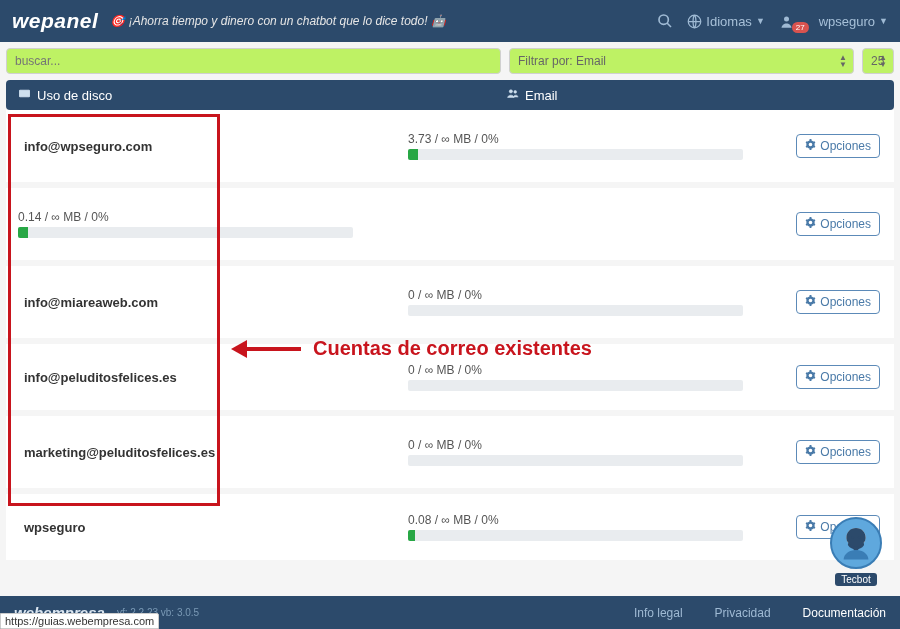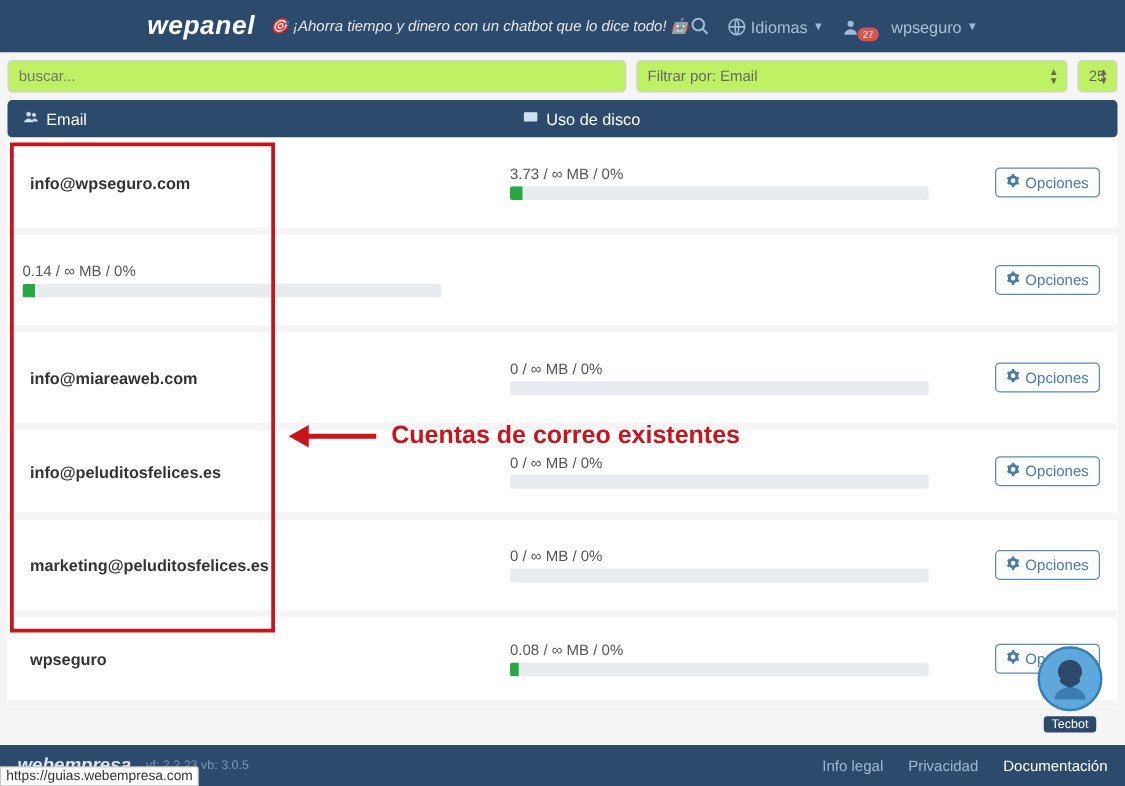--- a/index.html
+++ b/index.html
@@ -12,21 +12,21 @@
       position: relative;
     }
 
     .topbar {
       background: #2c4a6b;
       color: #fff;
       display: flex;
       align-items: center;
       padding: 0 12px;
       height: 42px;
-      justify-content: center;
+      justify-content: space-between;
     }
     .topbar-left { display: flex; align-items: center; gap: 12px; }
     .logo {
       font-size: 21px;
       font-weight: 600;
       letter-spacing: 0.5px;
       font-style: italic;
       color: #fff;
     }
     .logo .w { font-weight: 700; }
@@ -193,21 +193,21 @@
       height: 33px;
       background: #2c4a6b;
       color: #9fbad4;
       display: flex;
       justify-content: space-between;
       align-items: center;
       padding: 0 14px;
       font-size: 12px;
     }
     .footer .left { display: flex; align-items: center; gap: 12px; }
-    .footer .links { display: flex; gap: 20px; }
+    .footer .links { display: flex; gap: 32px; }
     .footer-link { cursor: pointer; }
     .footer-link.active { color: #fff; }
     .wemp { font-style: italic; font-weight: 600; font-size: 15px; color: #dbe6f1; }
     .version { font-size: 10px; color: #7a99b5; }
 
     .status-url {
       position: absolute;
       bottom: 0;
       left: 0;
       background: #fff;
@@ -305,39 +305,39 @@
   <div class="count-select">
     <span>25</span>
     <span class="sel-arrows">
         <span>▲</span>
         <span>▼</span>
       </span>
   </div>
 </div>
 
 <div class="col-header">
+  <div class="col col-disk">
+    <span class="hdr-icon">
+      <svg viewBox="0 0 24 24" fill="none" stroke-width="2">
+          <rect x="3" y="6" width="18" height="12" rx="1"></rect>
+          <circle cx="18" cy="12" r="1.5" fill="#cfe0ef"></circle>
+        </svg>
+    </span>
+    <span>Uso de disco</span>
+  </div>
   <div class="col col-email">
     <span class="hdr-icon">
       <svg viewBox="0 0 24 24">
           <circle cx="9" cy="8" r="3"></circle>
           <circle cx="17" cy="9" r="2.5"></circle>
           <path d="M3 20c0-3 3-5 6-5s6 2 6 5"></path>
           <path d="M14 19c0-2.5 1.5-4 4-4s4 1.5 4 4"></path>
         </svg>
     </span>
     <span>Email</span>
-  </div>
-  <div class="col col-disk">
-    <span class="hdr-icon">
-      <svg viewBox="0 0 24 24" fill="none" stroke-width="2">
-          <rect x="3" y="6" width="18" height="12" rx="1"></rect>
-          <circle cx="18" cy="12" r="1.5" fill="#cfe0ef"></circle>
-        </svg>
-    </span>
-    <span>Uso de disco</span>
   </div>
 </div>
 
 <div class="rows">
 
   <div class="red-box"></div>
   <div class="annotation">
     <div class="arrow">
       <div class="arrow-head"></div>
         <div class="arrow-line"></div>

